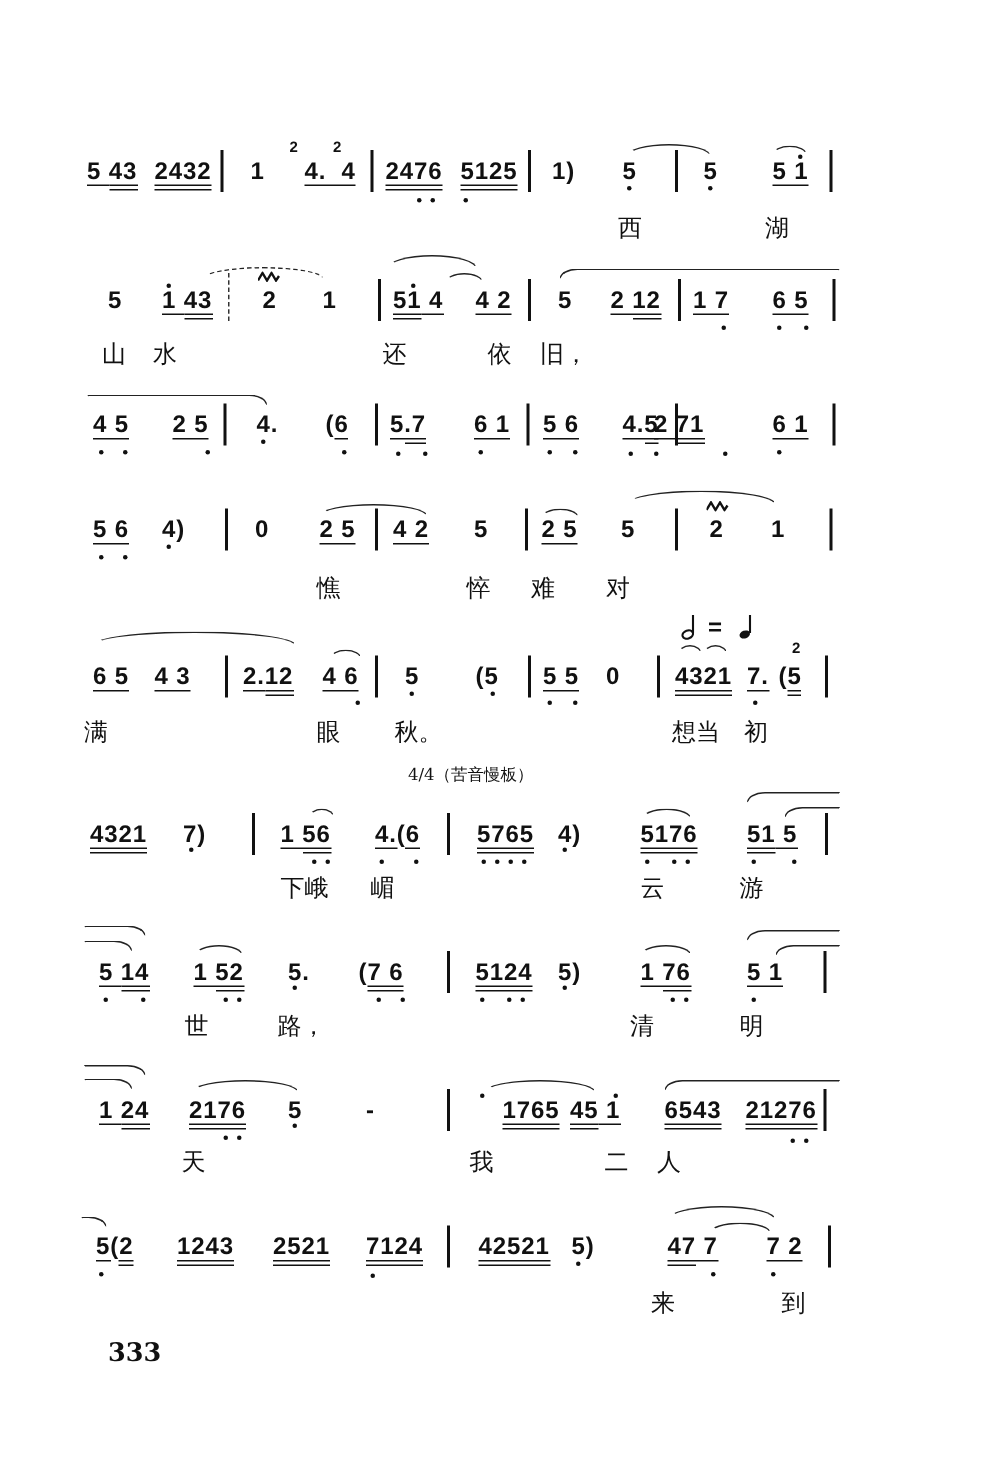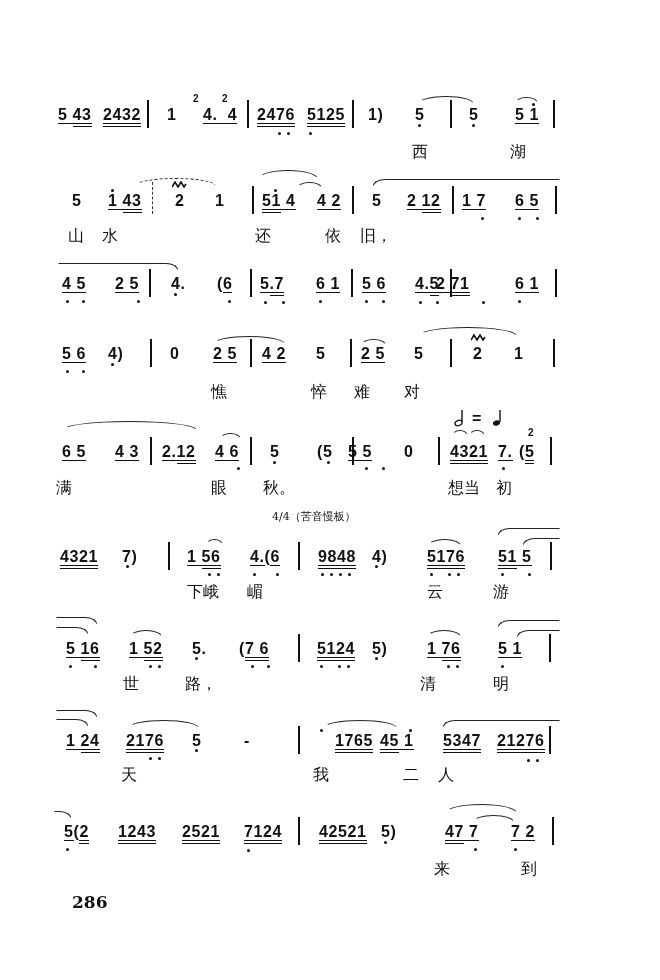--- a/index.html
+++ b/index.html
@@ -152,30 +152,30 @@
     <div class="d" style="left:111px;top:363px"></div>
     <span class="ly" style="left:211px;top:384px">憔</span>
     <span class="ly" style="left:311px;top:384px">悴</span>
     <span class="ly" style="left:354px;top:384px">难</span>
     <span class="ly" style="left:404px;top:384px">对</span>
   </div>
 
   <div>
     <div class="sl" style="left:62px;top:421px;width:135px;height:9px"></div>
     <span class="n" style="left:62px;top:444px"><span class="u1">6 5</span></span>
-    <span class="n" style="left:115px;top:444px"><span class="u1">4 3</span></span>
+    <span class="n" style="left:103px;top:444px"><span class="u1">4 3</span></span>
     <div class="bar" style="left:150px;top:437px"></div>
     <span class="n" style="left:162px;top:444px"><span class="u1">2.</span><span class="u2">12</span></span>
     <div class="sl" style="left:220px;top:433px;width:21px;height:6px"></div>
     <span class="n" style="left:215px;top:444px"><span class="u1">4 6</span></span>
     <div class="bar" style="left:250px;top:437px"></div>
     <span class="n" style="left:270px;top:444px"><span>5</span></span>
     <span class="n" style="left:317px;top:444px"><span>(5</span></span>
     <div class="bar" style="left:352px;top:437px"></div>
-    <span class="n" style="left:348px;top:444px"><span class="u1">5 5</span></span>
+    <span class="n" style="left:362px;top:444px"><span class="u1">5 5</span></span>
     <span class="n" style="left:404px;top:444px"><span>0</span></span>
     <div class="bar" style="left:438px;top:437px"></div>
     <svg class="ico" style="left:454px;top:409px" width="10" height="18" viewBox="0 0 10 18">
         <ellipse cx="4.5" cy="14" rx="3.6" ry="2.6" fill="none" stroke="#111" stroke-width="1.4" transform="rotate(-20 4.5 14)"></ellipse>
         <line x1="8" y1="13" x2="8" y2="1" stroke="#111" stroke-width="1.4"></line>
       </svg>
     <span class="eq" style="left:472px;top:411px">=</span>
     <svg class="ico" style="left:492px;top:409px" width="10" height="18" viewBox="0 0 10 18">
         <ellipse cx="4.5" cy="14" rx="3.6" ry="2.6" fill="#111" transform="rotate(-20 4.5 14)"></ellipse>
         <line x1="8" y1="13" x2="8" y2="1" stroke="#111" stroke-width="1.4"></line>
@@ -203,21 +203,21 @@
   <span class="tempo" style="left:272px;top:511px">4/4（苦音慢板）</span>
 
   <div>
     <span class="n" style="left:60px;top:549px"><span class="u2">4321</span></span>
     <span class="n" style="left:122px;top:549px"><span>7)</span></span>
     <div class="bar" style="left:168px;top:542px"></div>
     <div class="sl" style="left:206px;top:539px;width:17px;height:6px"></div>
     <span class="n" style="left:187px;top:549px"><span class="u1">1 </span><span class="u2">56</span></span>
     <span class="n" style="left:250px;top:549px"><span class="u1">4.</span><span>(</span><span class="u1">6</span></span>
     <div class="bar" style="left:298px;top:542px"></div>
-    <span class="n" style="left:318px;top:549px"><span class="u2">9848</span></span>
+    <span class="n" style="left:318px;top:549px"><span class="u2">5765</span></span>
     <span class="n" style="left:372px;top:549px"><span>4)</span></span>
     <div class="sl" style="left:428px;top:539px;width:33px;height:7px"></div>
     <span class="n" style="left:427px;top:549px"><span class="u2">5176</span></span>
     <div class="tr" style="left:498px;top:528px;width:62px"></div>
     <div class="tr" style="left:523px;top:538px;width:37px"></div>
     <span class="n" style="left:498px;top:549px"><span class="u2">51</span><span class="u1"> 5</span></span>
     <div class="bar" style="left:550px;top:542px"></div>
     <div class="d" style="left:126px;top:565px"></div>
     <div class="d" style="left:208px;top:573px"></div>
     <div class="d" style="left:217px;top:573px"></div>
@@ -235,21 +235,21 @@
     <div class="d" style="left:528px;top:573px"></div>
     <span class="ly" style="left:187px;top:584px">下峨</span>
     <span class="ly" style="left:247px;top:584px">嵋</span>
     <span class="ly" style="left:427px;top:584px">云</span>
     <span class="ly" style="left:493px;top:584px">游</span>
   </div>
 
   <div>
     <div class="tl" style="left:56px;top:617px;width:41px"></div>
     <div class="tl" style="left:56px;top:627px;width:32px"></div>
-    <span class="n" style="left:66px;top:641px"><span class="u1">5 </span><span class="u2">16</span></span>
+    <span class="n" style="left:66px;top:641px"><span class="u1">5 </span><span class="u2">14</span></span>
     <div class="sl" style="left:130px;top:630px;width:32px;height:7px"></div>
     <span class="n" style="left:129px;top:641px"><span class="u1">1 </span><span class="u2">52</span></span>
     <span class="n" style="left:192px;top:641px"><span>5.</span></span>
     <span class="n" style="left:239px;top:641px"><span>(</span><span class="u2">7 6</span></span>
     <div class="bar" style="left:298px;top:634px"></div>
     <span class="n" style="left:317px;top:641px"><span class="u2">5124</span></span>
     <span class="n" style="left:372px;top:641px"><span>5)</span></span>
     <div class="sl" style="left:427px;top:630px;width:34px;height:7px"></div>
     <span class="n" style="left:427px;top:641px"><span class="u1">1 </span><span class="u2">76</span></span>
     <div class="tr" style="left:498px;top:620px;width:62px"></div>
@@ -282,21 +282,21 @@
     <span class="n" style="left:66px;top:733px"><span class="u1">1 </span><span class="u2">24</span></span>
     <div class="sl" style="left:128px;top:720px;width:71px;height:8px"></div>
     <span class="n" style="left:126px;top:733px"><span class="u2">2176</span></span>
     <span class="n" style="left:192px;top:733px"><span>5</span></span>
     <span class="n" style="left:244px;top:733px"><span>-</span></span>
     <div class="bar" style="left:298px;top:726px"></div>
     <div class="sl" style="left:323px;top:720px;width:74px;height:8px"></div>
     <span class="n" style="left:335px;top:733px"><span class="u2">1765</span></span>
     <span class="n" style="left:380px;top:733px"><span class="u2">45</span><span class="u1"> 1</span></span>
     <div class="tr" style="left:443px;top:720px;width:117px"></div>
-    <span class="n" style="left:443px;top:733px"><span class="u2">5347</span></span>
+    <span class="n" style="left:443px;top:733px"><span class="u2">6543</span></span>
     <span class="n" style="left:497px;top:733px"><span class="u2">21276</span></span>
     <div class="bar" style="left:549px;top:726px"></div>
     <div class="d" style="left:149px;top:757px"></div>
     <div class="d" style="left:158px;top:757px"></div>
     <div class="d" style="left:195px;top:749px"></div>
     <div class="d" style="left:320px;top:729px"></div>
     <div class="d" style="left:409px;top:729px"></div>
     <div class="d" style="left:527px;top:759px"></div>
     <div class="d" style="left:536px;top:759px"></div>
     <span class="ly" style="left:121px;top:767px">天</span>
@@ -321,14 +321,14 @@
     <div class="bar" style="left:552px;top:817px"></div>
     <div class="d" style="left:66px;top:848px"></div>
     <div class="d" style="left:247px;top:849px"></div>
     <div class="d" style="left:384px;top:841px"></div>
     <div class="d" style="left:474px;top:848px"></div>
     <div class="d" style="left:514px;top:848px"></div>
     <span class="ly" style="left:434px;top:861px">来</span>
     <span class="ly" style="left:521px;top:861px">到</span>
   </div>
 
-  <span class="pnum" style="left:72px;top:894px">286</span>
+  <span class="pnum" style="left:72px;top:894px">333</span>
 </div>
 
 </body></html>

